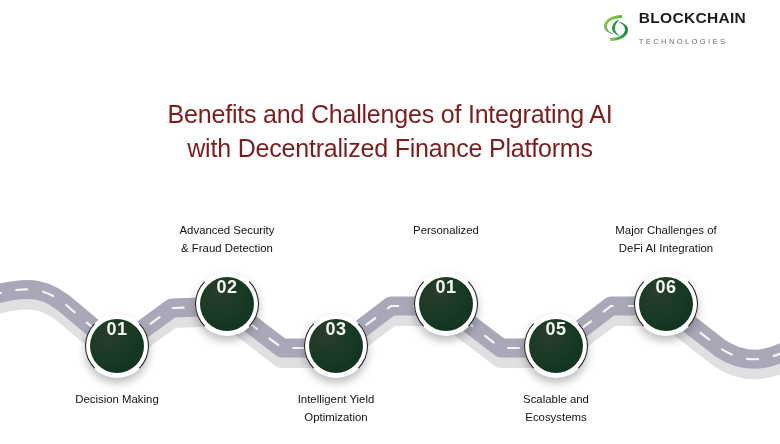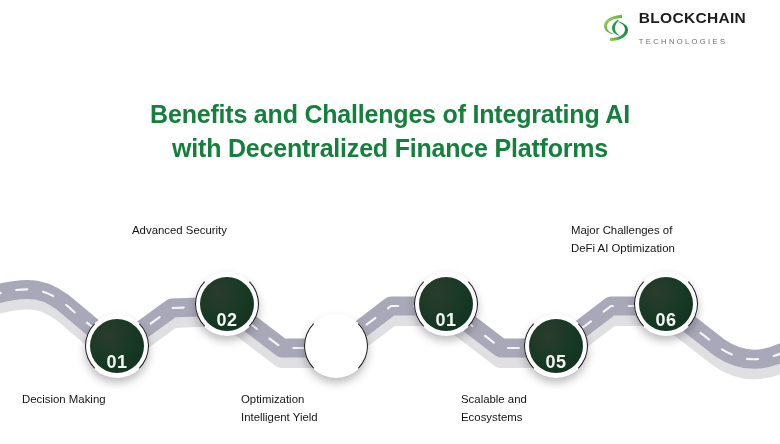--- a/index.html
+++ b/index.html
@@ -54,23 +54,23 @@
     margin-top: 12px;
   }
 
   
   .title {
     position: absolute;
     left: 0;
     top: 80px;
     width: 780px;
     text-align: center;
-    color: #15803d;
+    color: #7f1d1d;
     font-size: 25px;
-    font-weight: bold;
+    font-weight: normal;
     line-height: 1.36;
     letter-spacing: -0.2px;
   }
   .title-line { display: block; }
 
   
   .road-layer {
     position: absolute;
     left: 0; top: 0;
     width: 780px;
@@ -106,35 +106,35 @@
     box-sizing: border-box;
   }
   .node-disc {
     position: absolute;
     left: 5px; top: 5px;
     width: 54px;
     height: 54px;
     border-radius: 50%;
     background: radial-gradient(circle at 35% 30%, #2c3c2c 0%, #193a25 45%, #0d2f1c 100%);
     display: flex;
-    align-items: flex-end;
+    align-items: flex-start;
     justify-content: center;
   }
   .node-num {
     color: #f3f7f2;
     font-size: 18px;
     font-weight: bold;
     letter-spacing: 0.4px;
   }
 
   
   .caption {
     position: absolute;
     width: 190px;
-    text-align: left;
+    text-align: center;
     color: #131313;
     font-size: 11.4px;
     line-height: 1.62;
     transform: translateX(-50%);
   }
   .caption-line { display: block; white-space: nowrap; }
 </style>
 </head>
 <body>
 
@@ -190,37 +190,42 @@
       </div>
       <div class="node" style="left: 227px; top: 304px;">
         <div class="node-ring"></div>
         <div class="node-arc"></div>
         <div class="node-disc">
           <span class="node-num">02</span>
         </div>
       </div>
       <div class="caption" style="left: 227px; top: 221px;">
         <span class="caption-line">Advanced Security</span>
+        <span class="caption-line">&amp; Fraud Detection</span>
       </div>
       <div class="node" style="left: 336px; top: 346px;">
         <div class="node-ring"></div>
         <div class="node-arc"></div>
+        <div class="node-disc">
+          <span class="node-num">03</span>
+        </div>
       </div>
       <div class="caption" style="left: 336px; top: 390px;">
+        <span class="caption-line">Intelligent Yield</span>
         <span class="caption-line">Optimization</span>
-        <span class="caption-line">Intelligent Yield</span>
       </div>
       <div class="node" style="left: 446px; top: 304px;">
         <div class="node-ring"></div>
         <div class="node-arc"></div>
         <div class="node-disc">
           <span class="node-num">01</span>
         </div>
       </div>
       <div class="caption" style="left: 446px; top: 221px;">
+        <span class="caption-line">Personalized</span>
       </div>
       <div class="node" style="left: 556px; top: 346px;">
         <div class="node-ring"></div>
         <div class="node-arc"></div>
         <div class="node-disc">
           <span class="node-num">05</span>
         </div>
       </div>
       <div class="caption" style="left: 556px; top: 390px;">
         <span class="caption-line">Scalable and</span>
@@ -228,17 +233,17 @@
       </div>
       <div class="node" style="left: 666px; top: 304px;">
         <div class="node-ring"></div>
         <div class="node-arc"></div>
         <div class="node-disc">
           <span class="node-num">06</span>
         </div>
       </div>
       <div class="caption" style="left: 666px; top: 221px;">
         <span class="caption-line">Major Challenges of</span>
-        <span class="caption-line">DeFi AI Optimization</span>
+        <span class="caption-line">DeFi AI Integration</span>
       </div>
     </div>
 
 </div>
 
 </body></html>

